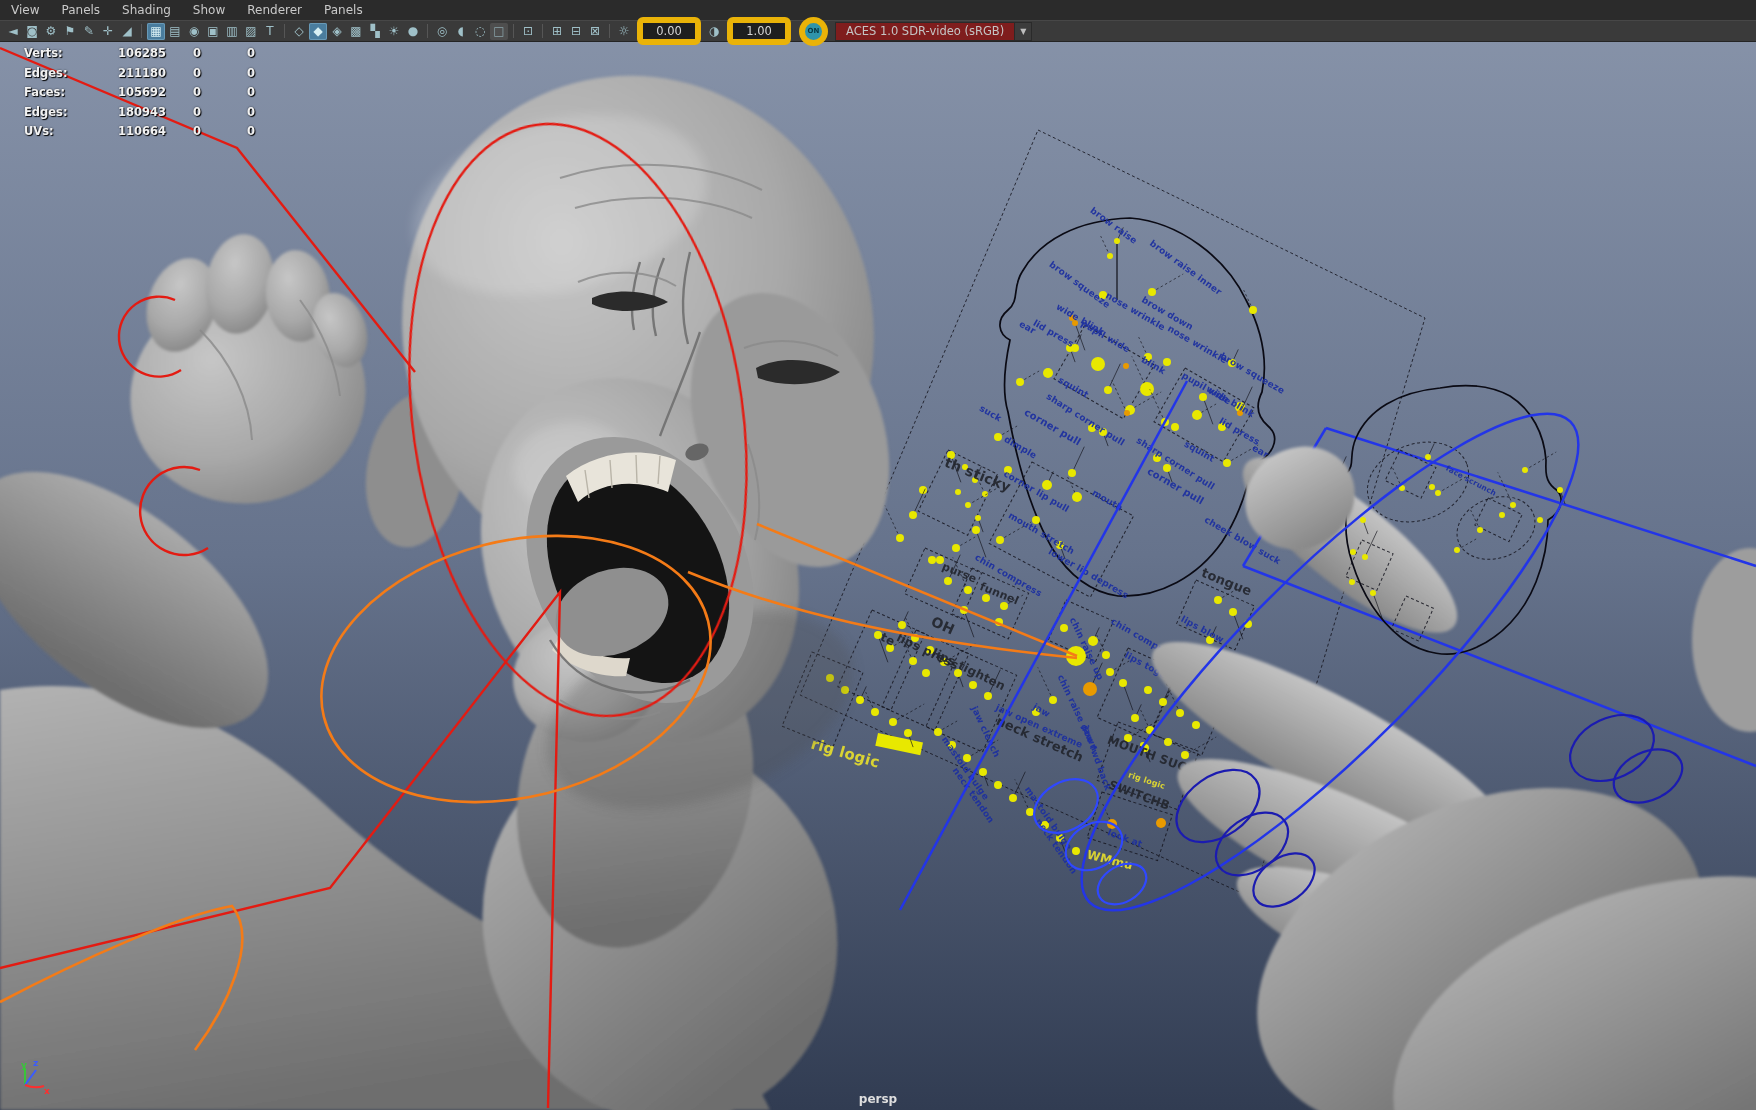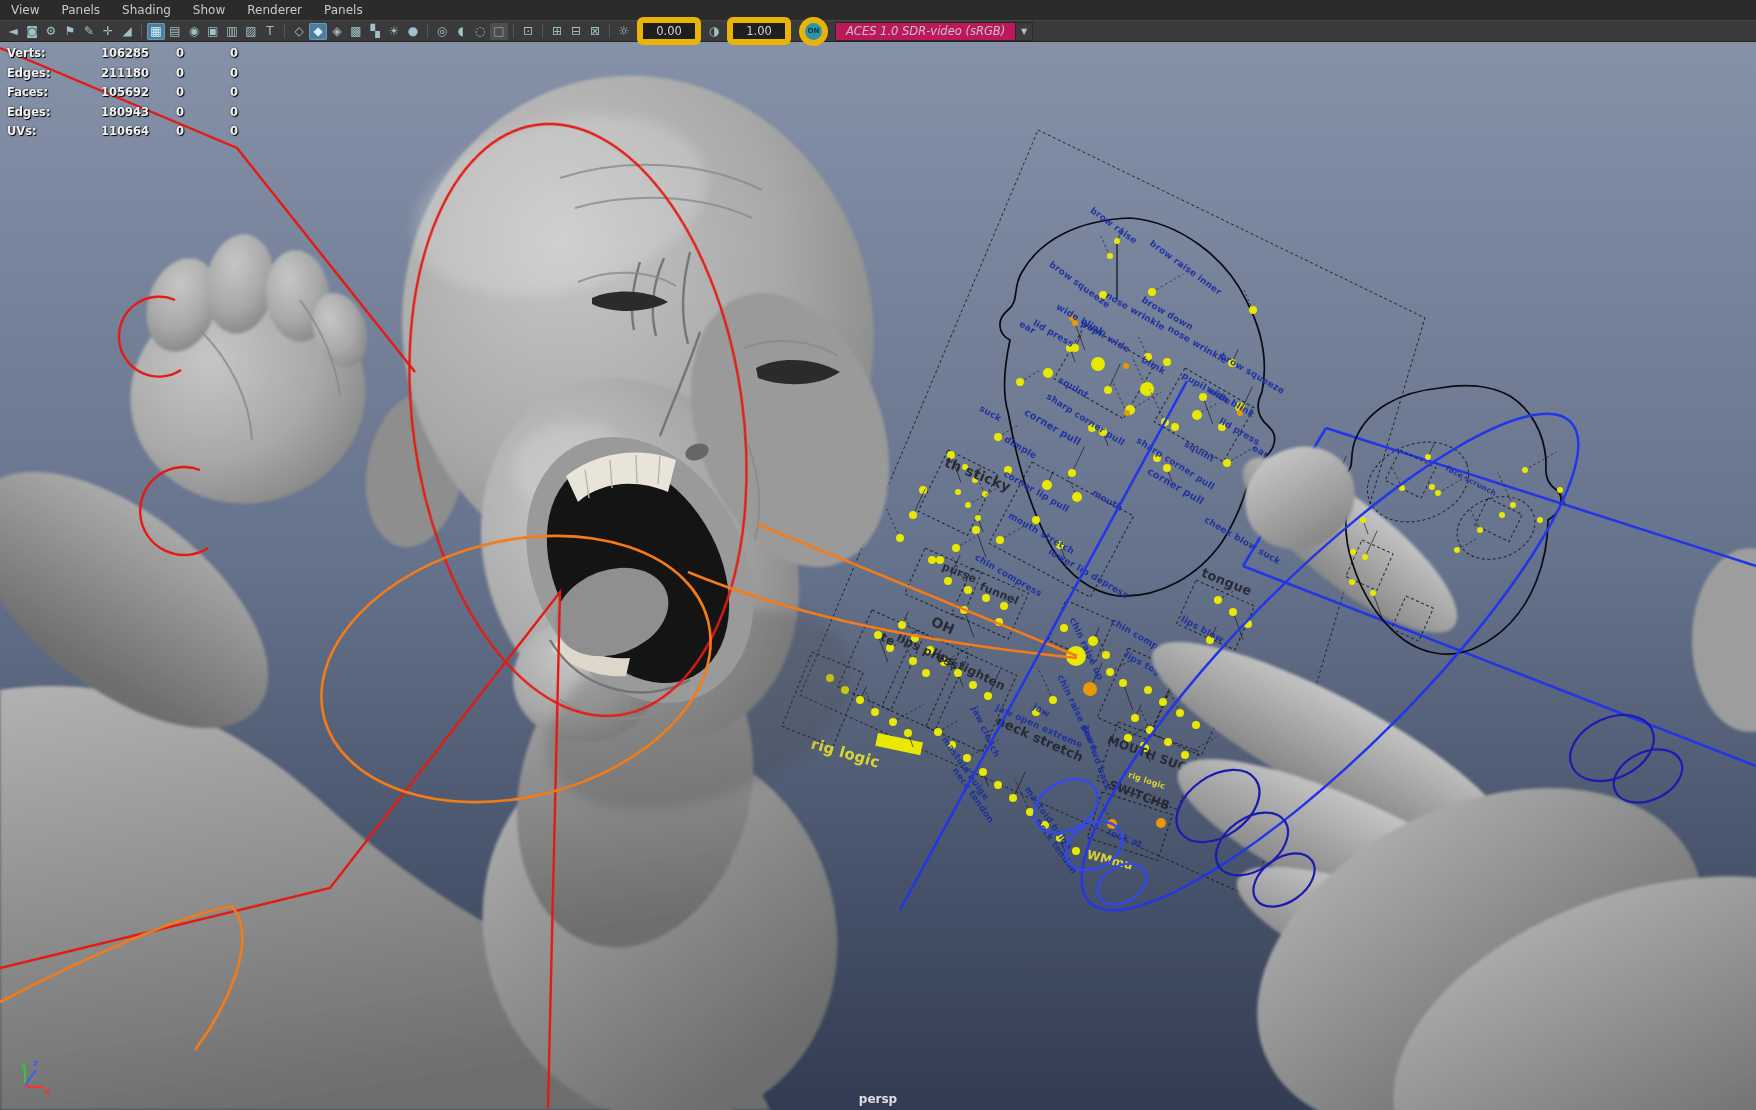--- a/index.html
+++ b/index.html
@@ -15,27 +15,27 @@
   .ticon{display:inline-flex;align-items:center;justify-content:center;width:18px;height:17px;
     color:#9fc0c8;font-size:12px;line-height:1;border-radius:2px;cursor:default;}
   .ticon.active{background:#4a7d9e;color:#d8f0f4;box-shadow:inset 0 0 0 1px #6899b6;}
   .ticon.pressed{background:#4e4e4e;color:#8aa4aa;}
   .tsep{display:inline-block;width:1px;height:14px;background:#565656;margin:0 4px;}
   .tfield{background:#1f1f1f;color:#d6d6d6;font-size:11.5px;padding:1px 6px;border-radius:6px;
     min-width:40px;text-align:center;margin:0 3px;border:6px solid #eab308;}
   .onbadge{display:inline-flex;align-items:center;justify-content:center;width:17px;height:17px;
     border-radius:50%;background:#2f94ab;color:#063743;font-size:7px;font-weight:bold;margin:0 4px;
     border:6px solid #eab308;}
-  .aces{display:inline-flex;align-items:center;background:#be185d;border:1px solid #2a2a2a;
-    height:17px;margin-left:2px;font-style:italic;}
+  .aces{display:inline-flex;align-items:center;background:#7f1d1d;border:1px solid #2a2a2a;
+    height:17px;margin-left:2px;}
   .aces-label{color:#c4c4c4;font-size:11.5px;padding:0 10px;}
   .aces-arrow{width:16px;height:17px;background:#3c3c3c;color:#bdbdbd;font-size:8px;
     display:inline-flex;align-items:center;justify-content:center;border-left:1px solid #2a2a2a;}
   
-  #hud{position:absolute;left:7px;top:46px;z-index:20;}
+  #hud{position:absolute;left:24px;top:46px;z-index:20;}
   .hud-row{display:grid;grid-template-columns:86px 64px 46px 62px;margin-bottom:5.5px;}
   .hud-row span{color:#f2f2f2;font-size:11.5px;font-weight:bold;
     text-shadow:1px 1px 1px #000,0 0 2px rgba(0,0,0,.6);}
   .hud-row .hv{text-align:center;}
   
   #scene{position:absolute;left:0;top:0;z-index:5;}
   .plabel{font-weight:600;letter-spacing:.2px;opacity:.92;font-family:"DejaVu Sans",sans-serif;}
   .conn{stroke:#101018;stroke-width:.8;opacity:.8;}
   .dashedc{stroke-dasharray:2.5,2.5;}
   .pbox{fill:none;stroke:#15151f;stroke-width:1;stroke-dasharray:3,2.5;opacity:.85;}

